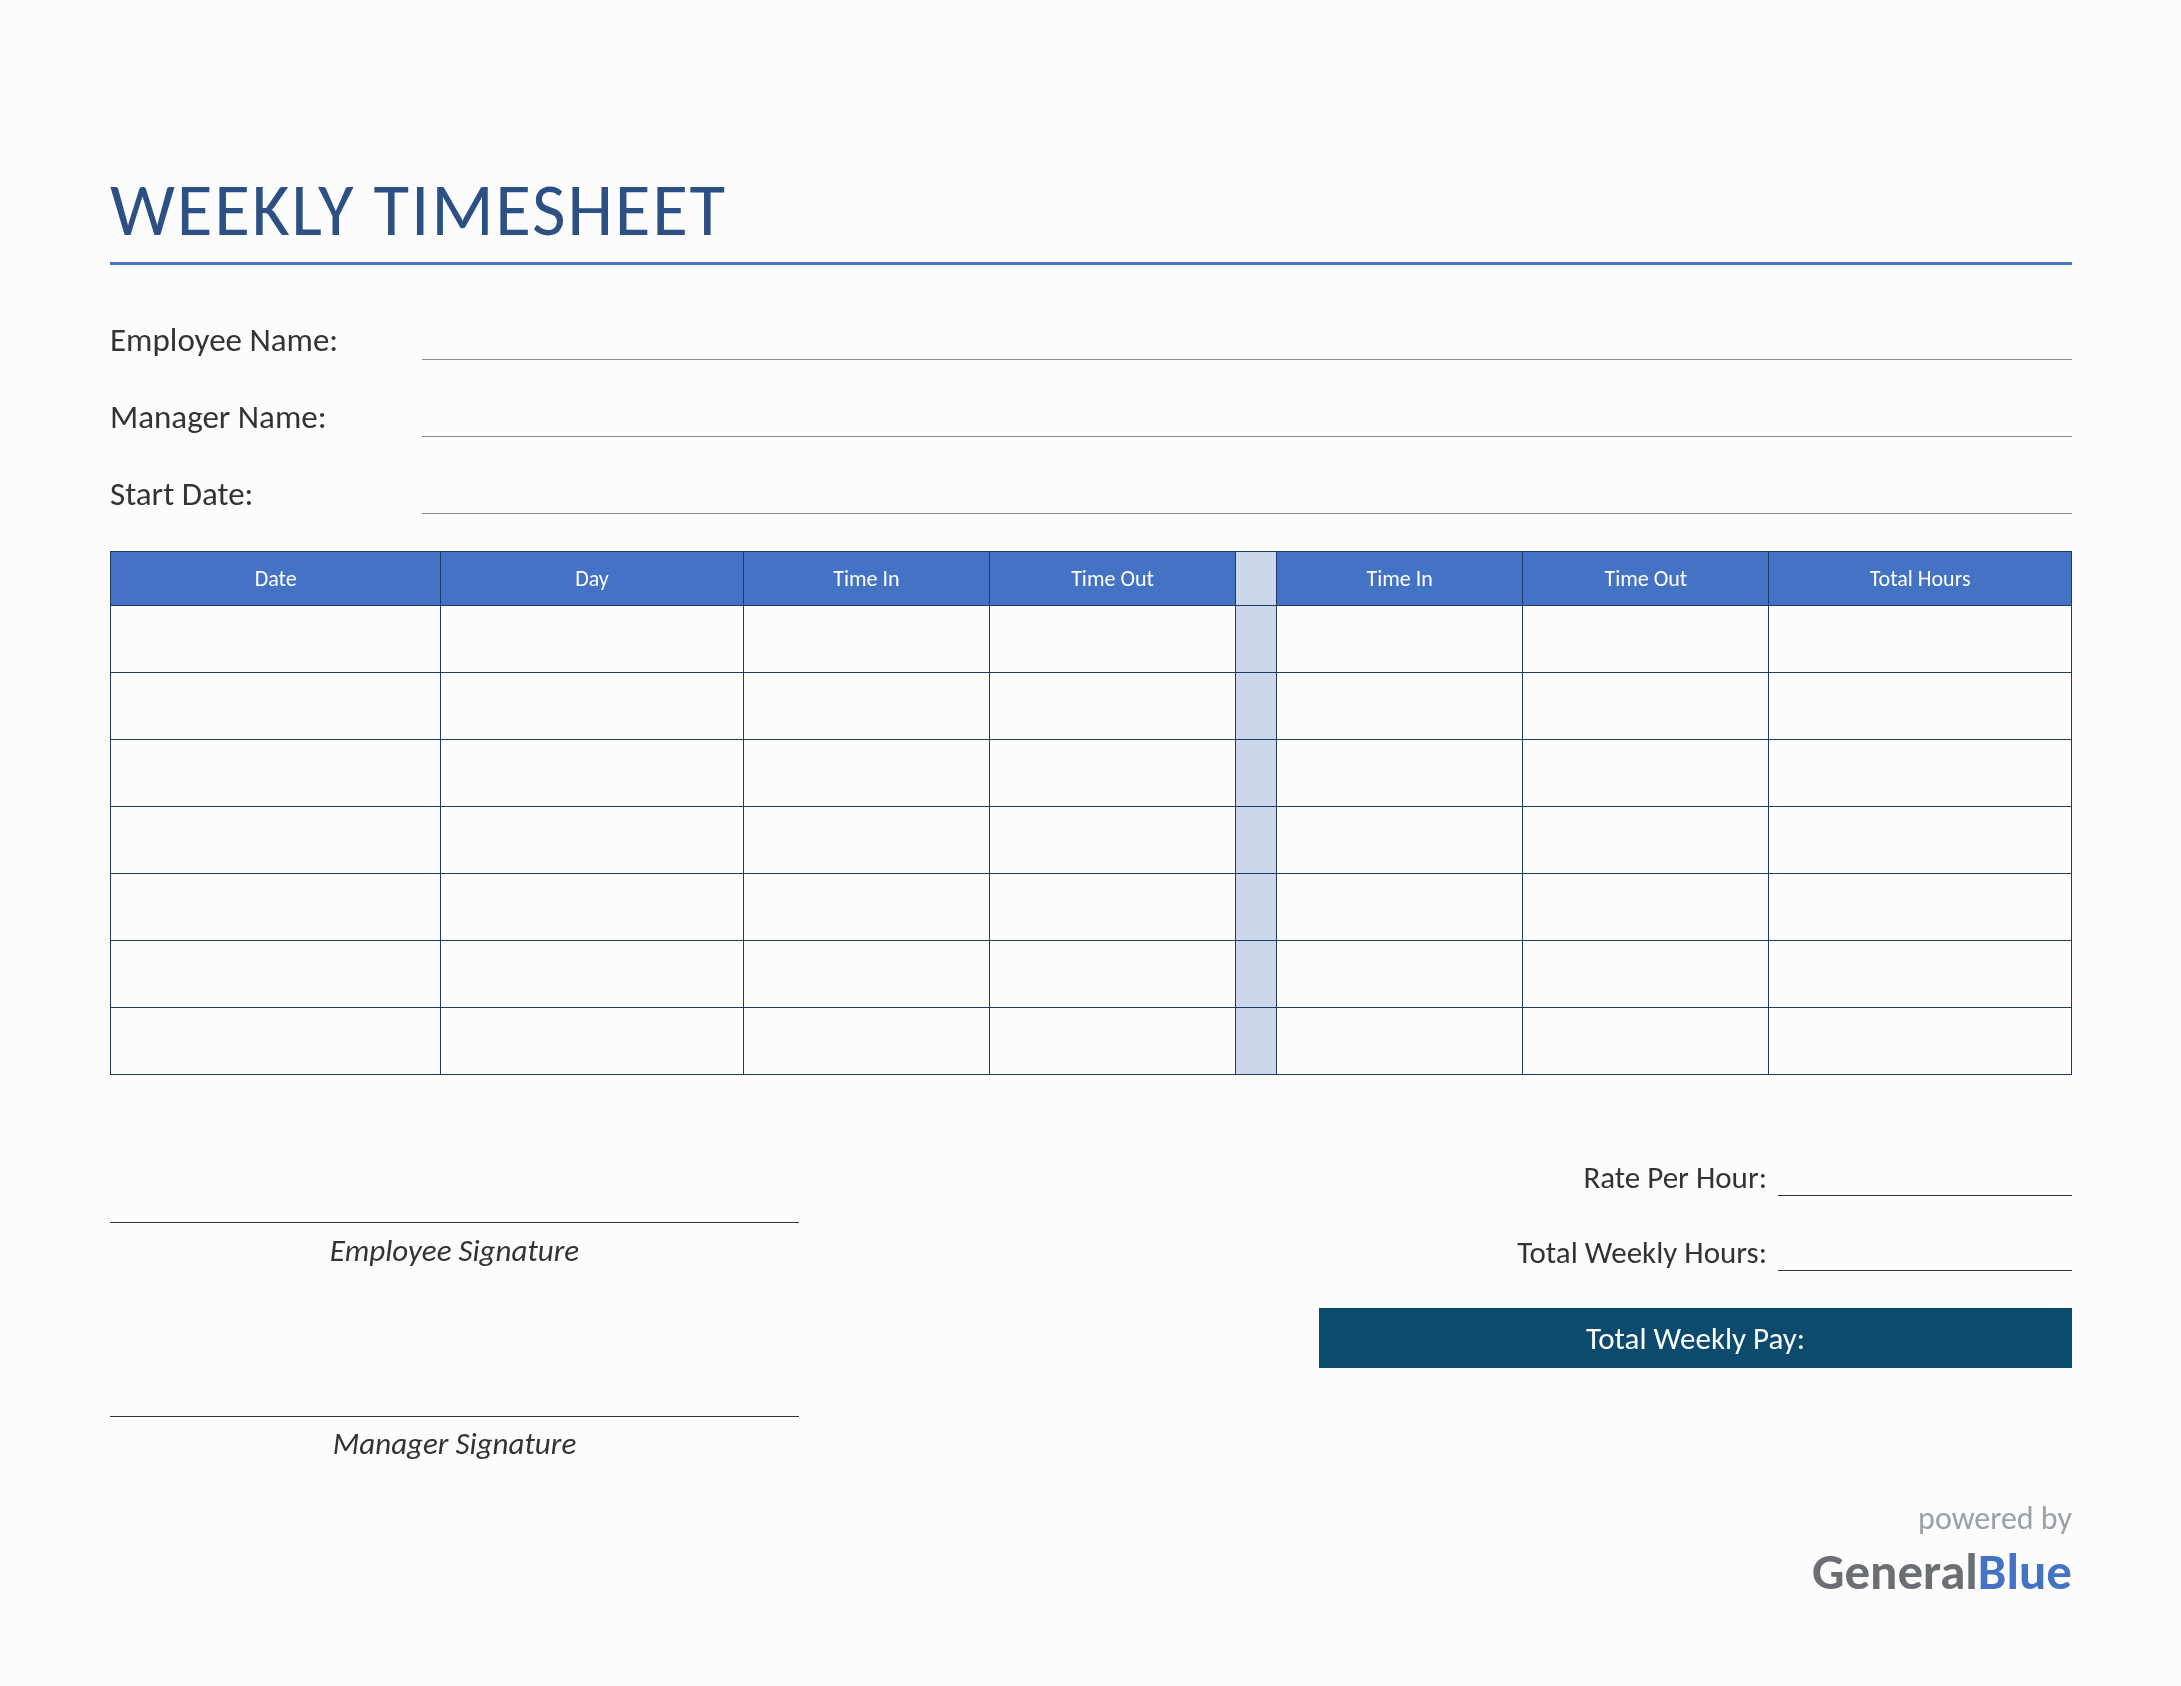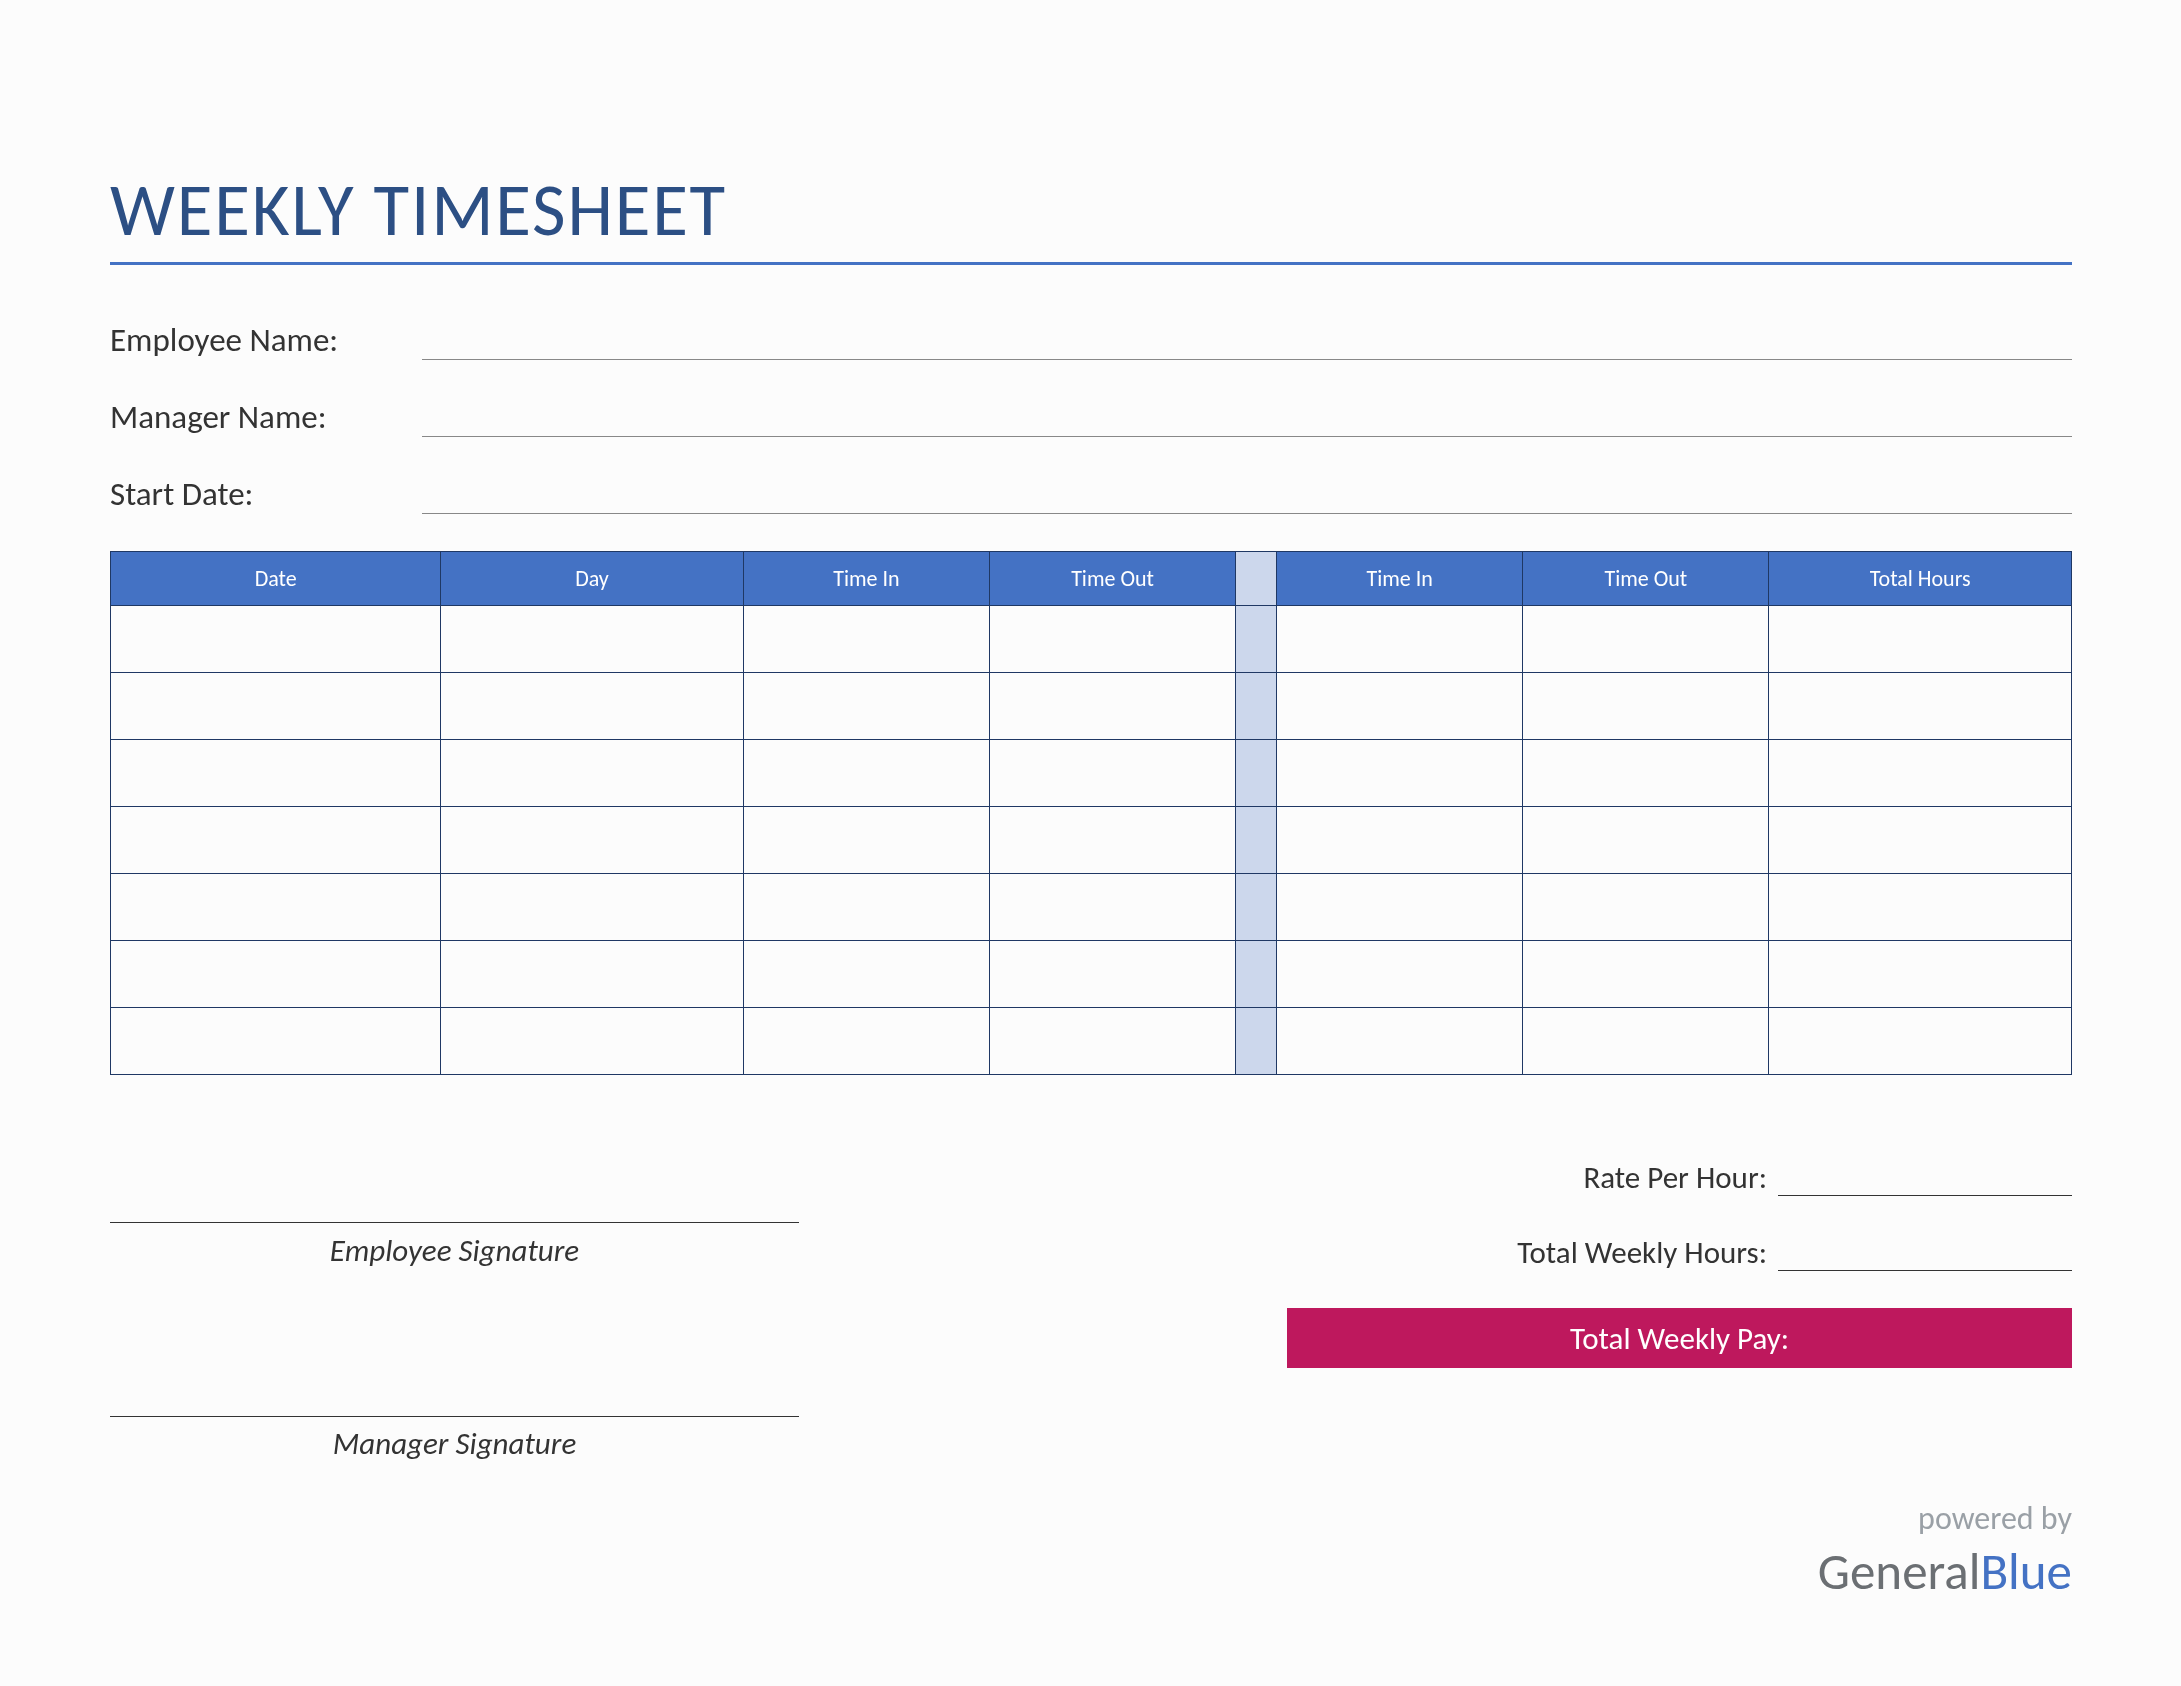--- a/index.html
+++ b/index.html
@@ -94,42 +94,42 @@
     font-size:31px;
     margin-bottom:37px;
   }
   .sum-label{padding-right:11px;}
   .sum-line{
     width:294px;
     border-bottom:1.8px solid #333;
     height:37px;
   }
   .total-pay{
-    background:#be185d;
+    background:#0c4a6e;
     color:#fff;
     text-align:center;
     font-size:31px;
-    padding:11px 16px;
+    padding:11px 0;
     width:753px;
     float:right;
   }
   .footer{
     position:absolute;
     right:110px;
     bottom:83px;
     text-align:right;
   }
   .powered{
     color:#9aa0a6;
     font-size:32px;
     margin-bottom:1.8px;
   }
   .brand{
     font-size:51px;
-    font-weight:400;
+    font-weight:700;
     color:#6b6f73;
   }
   .brand .blue{color:#4472c4;}
 </style>
 </head>
 <body>
 
 <div class="title">WEEKLY TIMESHEET</div>
 <hr class="title-rule">
 

